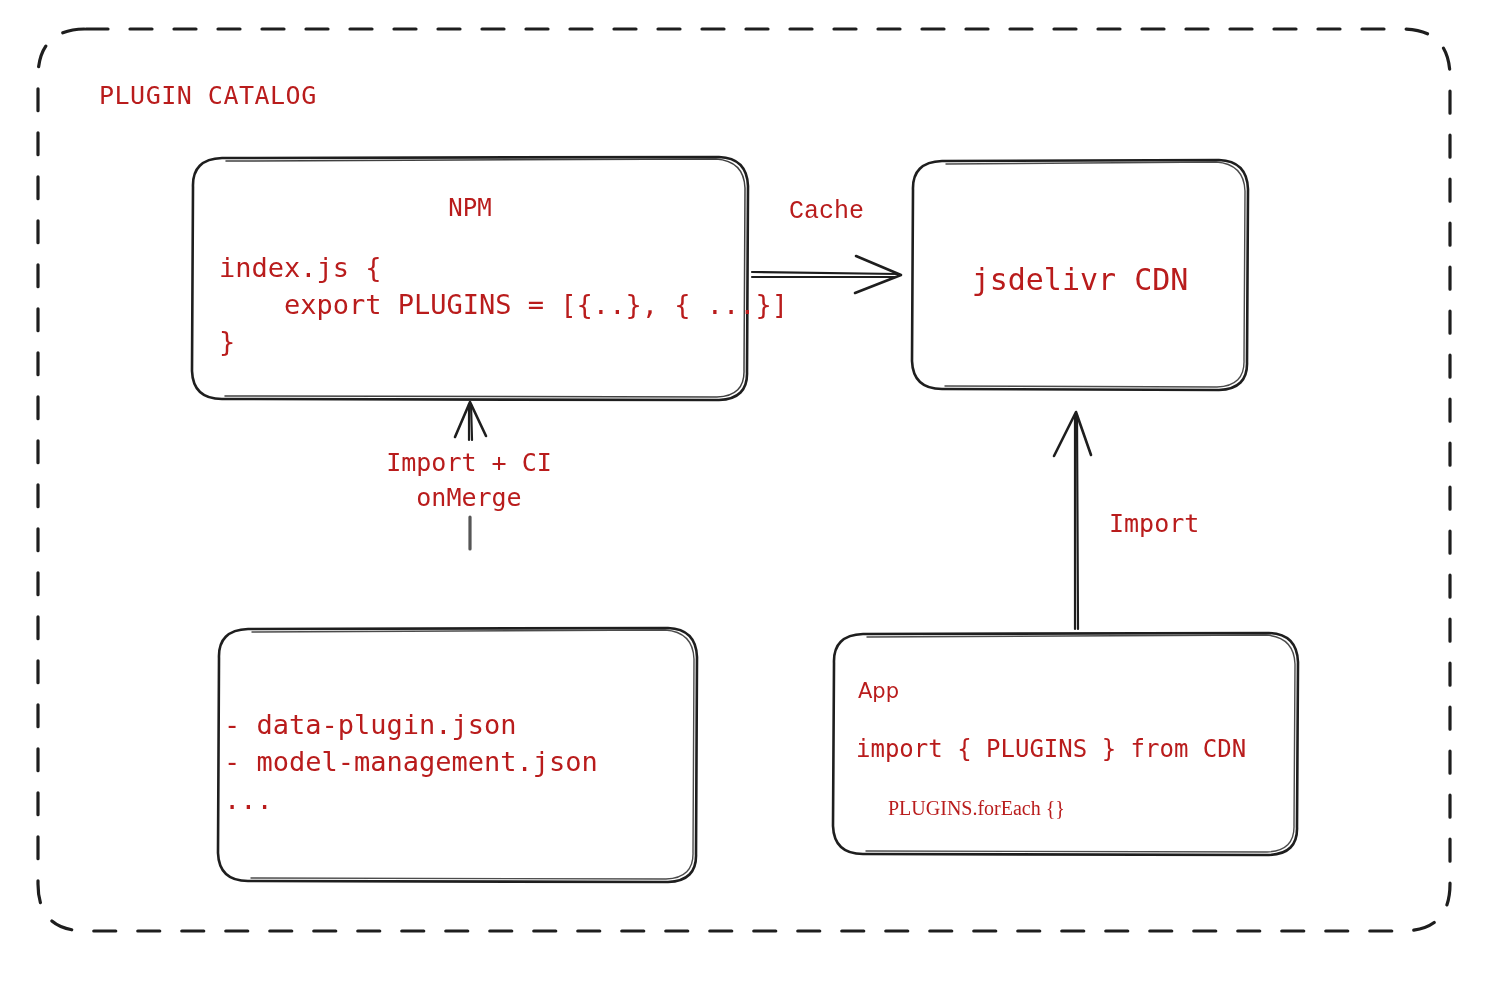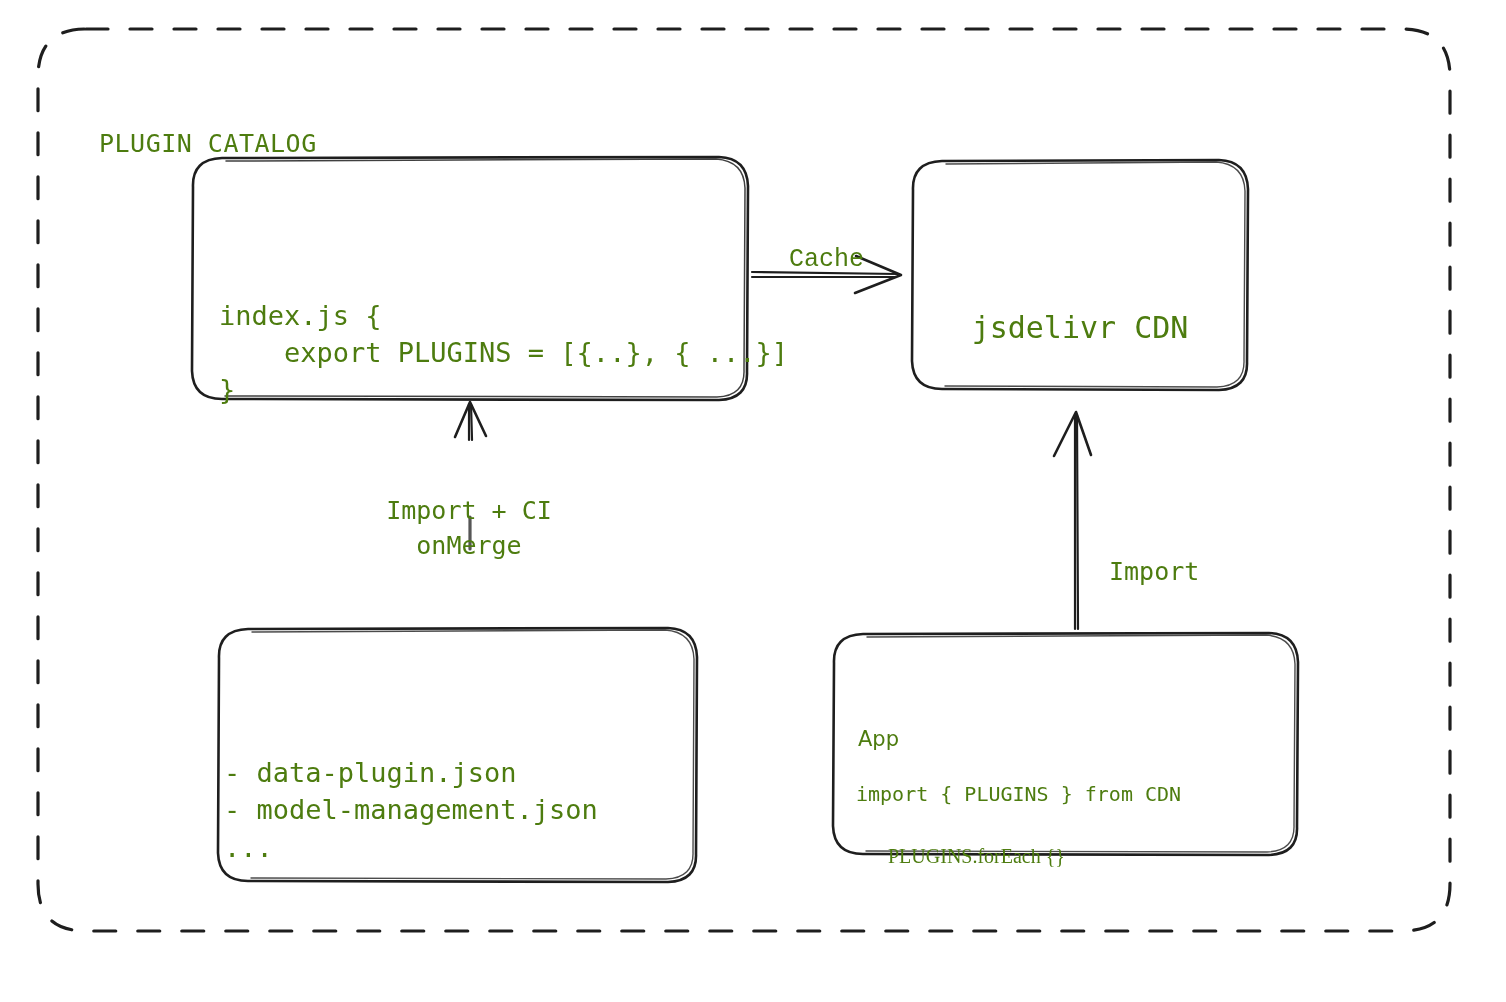--- a/index.html
+++ b/index.html
@@ -22,24 +22,23 @@
   #sketch-layer {
     position: absolute;
     top: 0;
     left: 0;
     width: 1506px;
     height: 1002px;
     pointer-events: none;
   }
   .txt {
     position: absolute;
-    color: #4d7c0f;
+    color: #b91c1c;
     white-space: pre;
     line-height: 1.28;
-    margin-top: 48px;
   }
   .mono {
     font-family: "DejaVu Sans Mono", monospace;
   }
   .sans {
     font-family: "DejaVu Sans", sans-serif;
   }
 
   
   #container-title {
@@ -115,21 +114,21 @@
 
   
   #app-title {
     left: 858px;
     top: 678px;
     font-size: 21px;
   }
   #app-code {
     left: 856px;
     top: 734px;
-    font-size: 20px;
+    font-size: 24px;
   }
   #app-code2 {
     left: 888px;
     top: 796px;
     font-size: 20px;
     font-family: Liberation Serif, serif;
   }
 </style>
 </head>
 <body>
@@ -178,20 +177,21 @@
 
     <g>
       <line x1="1075" y1="629" x2="1075" y2="415" stroke="#1e1e1e" stroke-width="2.2" stroke-linecap="round"></line>
       <line x1="1078" y1="629" x2="1077" y2="415" stroke="#1e1e1e" stroke-width="2.2" stroke-linecap="round"></line>
       <path d="M 1054 456 L 1076 412 L 1091 455" fill="none" stroke="#1e1e1e" stroke-width="2.6" stroke-linecap="round" stroke-linejoin="round"></path>
     </g>
   </svg>
 
   <div class="txt mono" id="container-title">PLUGIN CATALOG</div>
 
+  <div class="txt mono" id="npm-title">NPM</div>
   <div class="txt mono" id="npm-code">index.js {
     export PLUGINS = [{..}, { ...}]
 }</div>
 
   <div class="txt mono" id="cdn-title">jsdelivr CDN</div>
 
   <div class="txt sans" id="cache-label">Cache</div>
 
   <div class="txt mono" id="webpack-label"><span>Import + CI</span>
 <span>onMerge</span></div>

